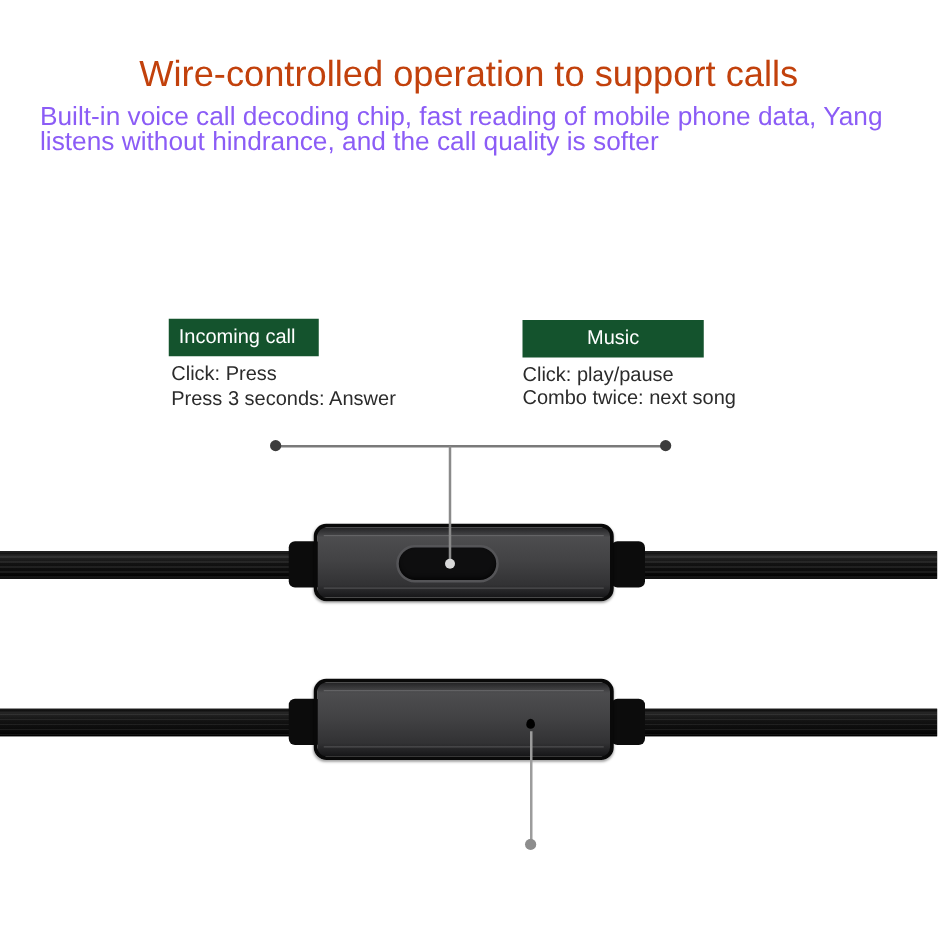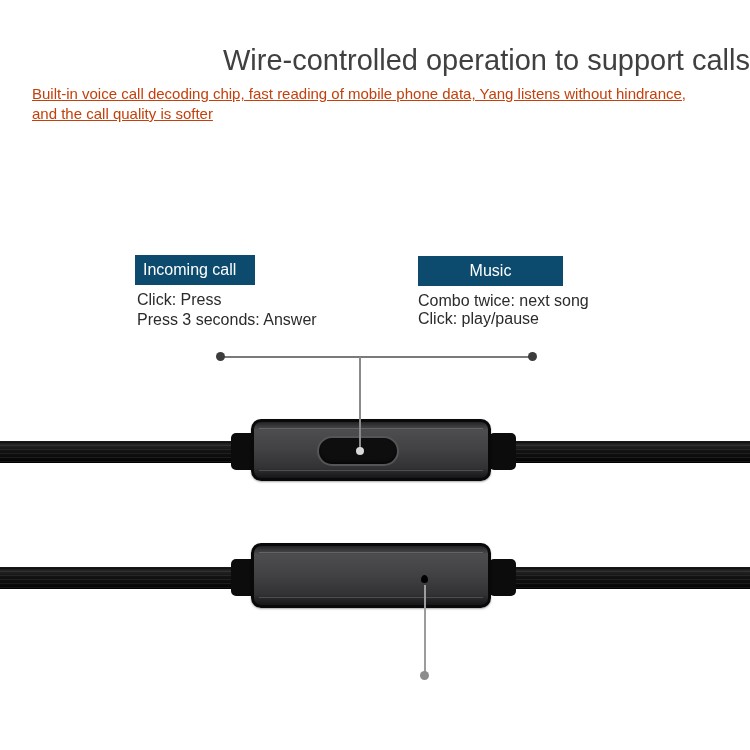--- a/index.html
+++ b/index.html
@@ -3,29 +3,29 @@
 <meta charset="utf-8">
 <style>
   html,body{margin:0;padding:0;background:#fff;}
   .stage{
     position:relative;width:750px;height:750px;background:#ffffff;overflow:hidden;
     font-family:"Liberation Sans","DejaVu Sans",sans-serif;
   }
   
   .title{
     position:absolute;top:44px;left:0;width:750px;margin:0;
-    text-align:right;font-size:29px;font-weight:400;color:#404040;letter-spacing:0;
+    text-align:center;font-size:29px;font-weight:400;color:#c2410c;letter-spacing:0;
   }
   .subtitle{
     position:absolute;top:84px;left:32px;width:676px;margin:0;
-    font-size:15px;line-height:20px;color:#c2410c;text-decoration:underline;
+    font-size:21px;line-height:20px;color:#8b5cf6;
   }
   
   .label-box{
-    position:absolute;height:30px;background:#0c4a6e;color:#fff;
+    position:absolute;height:30px;background:#14532d;color:#fff;
     font-size:16px;line-height:30px;
   }
   .box-incoming{left:135px;top:255px;width:120px;padding-left:8px;box-sizing:border-box;}
   .box-music{left:418px;top:256px;width:145px;text-align:center;}
   
   .ann{position:absolute;color:#2b2b2b;font-size:16px;}
   .ann-incoming{left:137px;top:290px;line-height:20px;}
   .ann-music{left:418px;top:292px;line-height:17.5px;}
   
   .hline{position:absolute;left:220px;top:356px;width:312px;height:1.5px;background:#7a7a7a;z-index:6;}
@@ -93,22 +93,22 @@
   </div>
   <div class="ann ann-incoming">
     <div>Click: Press</div>
     <div>Press 3 seconds: Answer</div>
   </div>
 
   <div class="label-box box-music">
     <span>Music</span>
   </div>
   <div class="ann ann-music">
+    <div>Click: play/pause</div>
     <div>Combo twice: next song</div>
-    <div>Click: play/pause</div>
   </div>
 
   <div class="hline"></div>
   <div class="dot dot-left"></div>
   <div class="dot dot-right"></div>
   <div class="vline-button"></div>
 
   <div class="cable cable1-left"></div>
   <div class="cable cable1-right"></div>
   <div class="connector conn1-left"></div>

